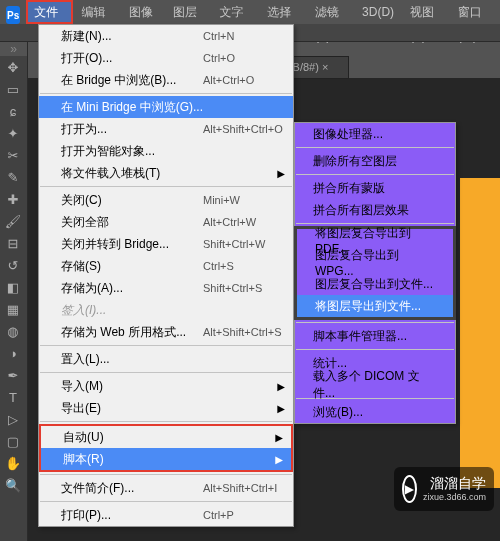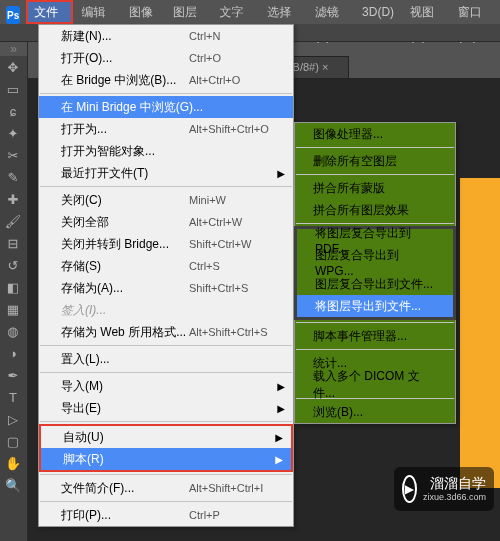--- a/index.html
+++ b/index.html
@@ -93,21 +93,21 @@
       top: 24px;
       width: 256px;
       background: #f0f0f0;
       border: 1px solid #979797;
       box-shadow: 2px 2px 4px rgba(0,0,0,0.3);
     }
     .menu-item {
       display: flex;
       height: 22px;
       align-items: center;
-      padding: 0 22px 0 22px;
+      padding: 0 8px 0 22px;
       color: #000;
       position: relative;
     }
     .menu-item.disabled { color: #9a9a9a; font-style: italic; }
     .menu-item.hover { background: #4b8bf5; color: #fff; }
     .menu-item .label { flex: 1; }
     .menu-item .shortcut {
       color: #555;
       font-size: 11px;
       min-width: 82px;
@@ -122,21 +122,21 @@
       height: 1px;
       background: #c3c3c3;
       margin: 2px 1px;
     }
     .red-frame { border: 2px solid #e33b2e; }
     .submenu {
       position: absolute;
       left: 294px;
       top: 122px;
       width: 162px;
-      background: #4d7c0f;
+      background: #8b5cf6;
       border: 1px solid #979797;
       box-shadow: 2px 2px 4px rgba(0,0,0,0.3);
     }
     .submenu .menu-item { padding: 0 18px 0 18px; height: 22px; }
     .hl-redbox { border: 3px solid #404040; margin: 0 -1px; }
     .logo-watermark {
       position: absolute;
       right: 6px;
       bottom: 30px;
       width: 100px; height: 44px;
@@ -218,21 +218,21 @@
       <span class="label">在 Mini Bridge 中浏览(G)...</span>
     </div>
     <div class="menu-item">
       <span class="label">打开为...</span>
       <span class="shortcut">Alt+Shift+Ctrl+O</span>
     </div>
     <div class="menu-item">
       <span class="label">打开为智能对象...</span>
     </div>
     <div class="menu-item">
-      <span class="label">最近打开文件(T)</span>
+      <span class="label">将文件载入堆栈(T)</span>
       <span class="arrow">▶</span>
     </div>
     <div class="menu-sep"></div>
     <div class="menu-item">
       <span class="label">关闭(C)</span>
       <span class="shortcut">Mini+W</span>
     </div>
     <div class="menu-item">
       <span class="label">关闭全部</span>
       <span class="shortcut">Alt+Ctrl+W</span>

